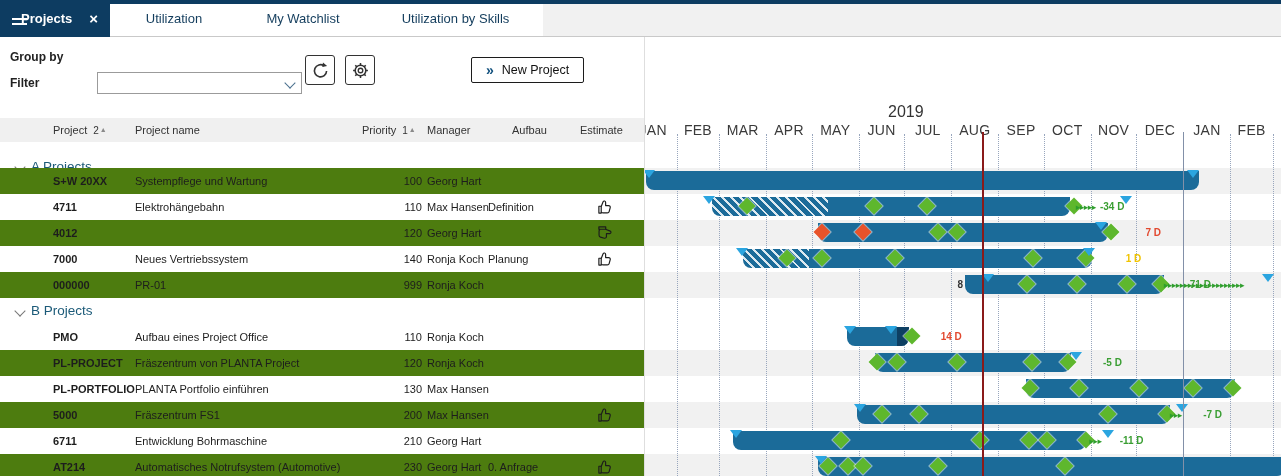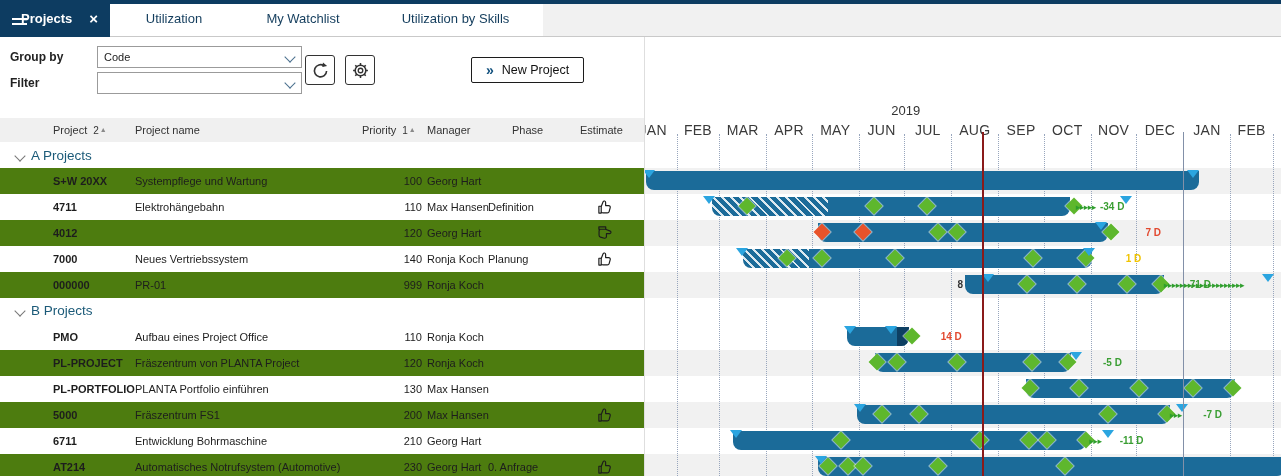--- a/index.html
+++ b/index.html
@@ -48,21 +48,21 @@
   .phase{left:488px;}
   .est{position:absolute;left:596px;top:4px;width:20px;height:18px;}
   .gchev{position:absolute;left:16px;top:9px;width:7px;height:7px;border-right:1.6px solid #777;
     border-bottom:1.6px solid #777;transform:rotate(45deg);}
   .glabel{left:31px !important;font-size:13.5px !important;color:#1b5a78 !important;}
 
   .vdivider{position:absolute;left:644px;top:37px;width:1px;height:439px;background:#dedede;}
 
   
   #gantt{position:absolute;left:645px;top:100px;width:636px;height:376px;overflow:hidden;background:transparent;}
-  .yearlbl{position:absolute;top:3px;width:60px;text-align:center;font-size:13px;color:#333;}
+  .yearlbl{position:absolute;top:3px;width:60px;text-align:center;font-size:16px;color:#333;}
   .mlabel{position:absolute;top:22px;width:40px;text-align:center;font-size:14px;color:#3a3a3a;letter-spacing:.3px;}
   .gridline{position:absolute;top:34px;bottom:0;width:0;border-left:1px dotted #98a6bd;z-index:1;}
   .vline{position:absolute;top:32px;bottom:0;z-index:5;}
   .grow{position:absolute;left:0;width:636px;height:26px;background:#fff;}
   .grow.alt{background:#f1f1f1;}
   .gbar{position:absolute;top:3px;height:19px;border-radius:0 0 8px 8px;z-index:2;cursor:pointer;}
   .ghatch{position:absolute;left:0;top:0;bottom:0;border-radius:0 0 0 8px;
     background:repeating-linear-gradient(45deg, rgba(255,255,255,.85) 0 2px, rgba(0,0,0,0) 2px 6.5px);}
   .dia{position:absolute;top:6px;width:12px;height:12px;transform:rotate(45deg);z-index:4;
     box-shadow:0 0 0 1px rgba(255,255,255,.5);cursor:pointer;}
@@ -92,24 +92,20 @@
     <div class="tab" style="width:130px">
       <span>My Watchlist</span>
     </div>
     <div class="tab" style="width:175px">
       <span>Utilization by Skills</span>
     </div>
     <div class="tab-filler"></div>
   </div>
 
   <div class="lbl" style="left:10px;top:50px">Group by</div>
-  <div class="select" style="left:97px;top:46px">
-    <span>Code</span>
-    <span class="chev"></span>
-  </div>
   <div class="lbl" style="left:10px;top:76px">Filter</div>
   <div class="select" style="left:97px;top:72px">
     <span></span>
     <span class="chev"></span>
   </div>
   <div class="iconbtn" style="left:305px;top:55px">
     <svg width="19" height="19" viewBox="0 0 20 20">
       <path d="M16.4 10.5 A6.4 6.4 0 1 1 13.6 5" fill="none" stroke="#333" stroke-width="1.7"></path>
       <path d="M12.6 1.6 L17 5.2 L11.9 6.4 Z" fill="#333"></path>
     </svg>
@@ -133,29 +129,29 @@
     <span class="th" style="left:135px">
       <span>Project name</span>
     </span>
     <span class="th" style="left:362px">
       <span>Priority</span><span class="sortnum">1</span><span class="sort-arrow">▲</span>
     </span>
     <span class="th" style="left:427px">
       <span>Manager</span>
     </span>
     <span class="th" style="left:512px">
-      <span>Phase</span>
+      <span>Aufbau</span>
     </span>
     <span class="th" style="left:580px">
       <span>Estimate</span>
     </span>
   </div>
 
   <div id="table-rows">
-      <div class="trow" style="top: 1px; text-decoration: underline;">
+      <div class="trow" style="top: 12px; text-decoration: underline;">
         <div class="gchev"></div>
         <span class="glabel">A Projects</span>
       </div>
       <div class="trow alt" style="top: 26px;">
         <span class="code">S+W 20XX</span>
         <span class="name">Systempflege und Wartung</span>
         <span class="prio">100</span>
         <span class="mgr">Georg Hart</span>
         <span class="phase"></span>
       </div>

